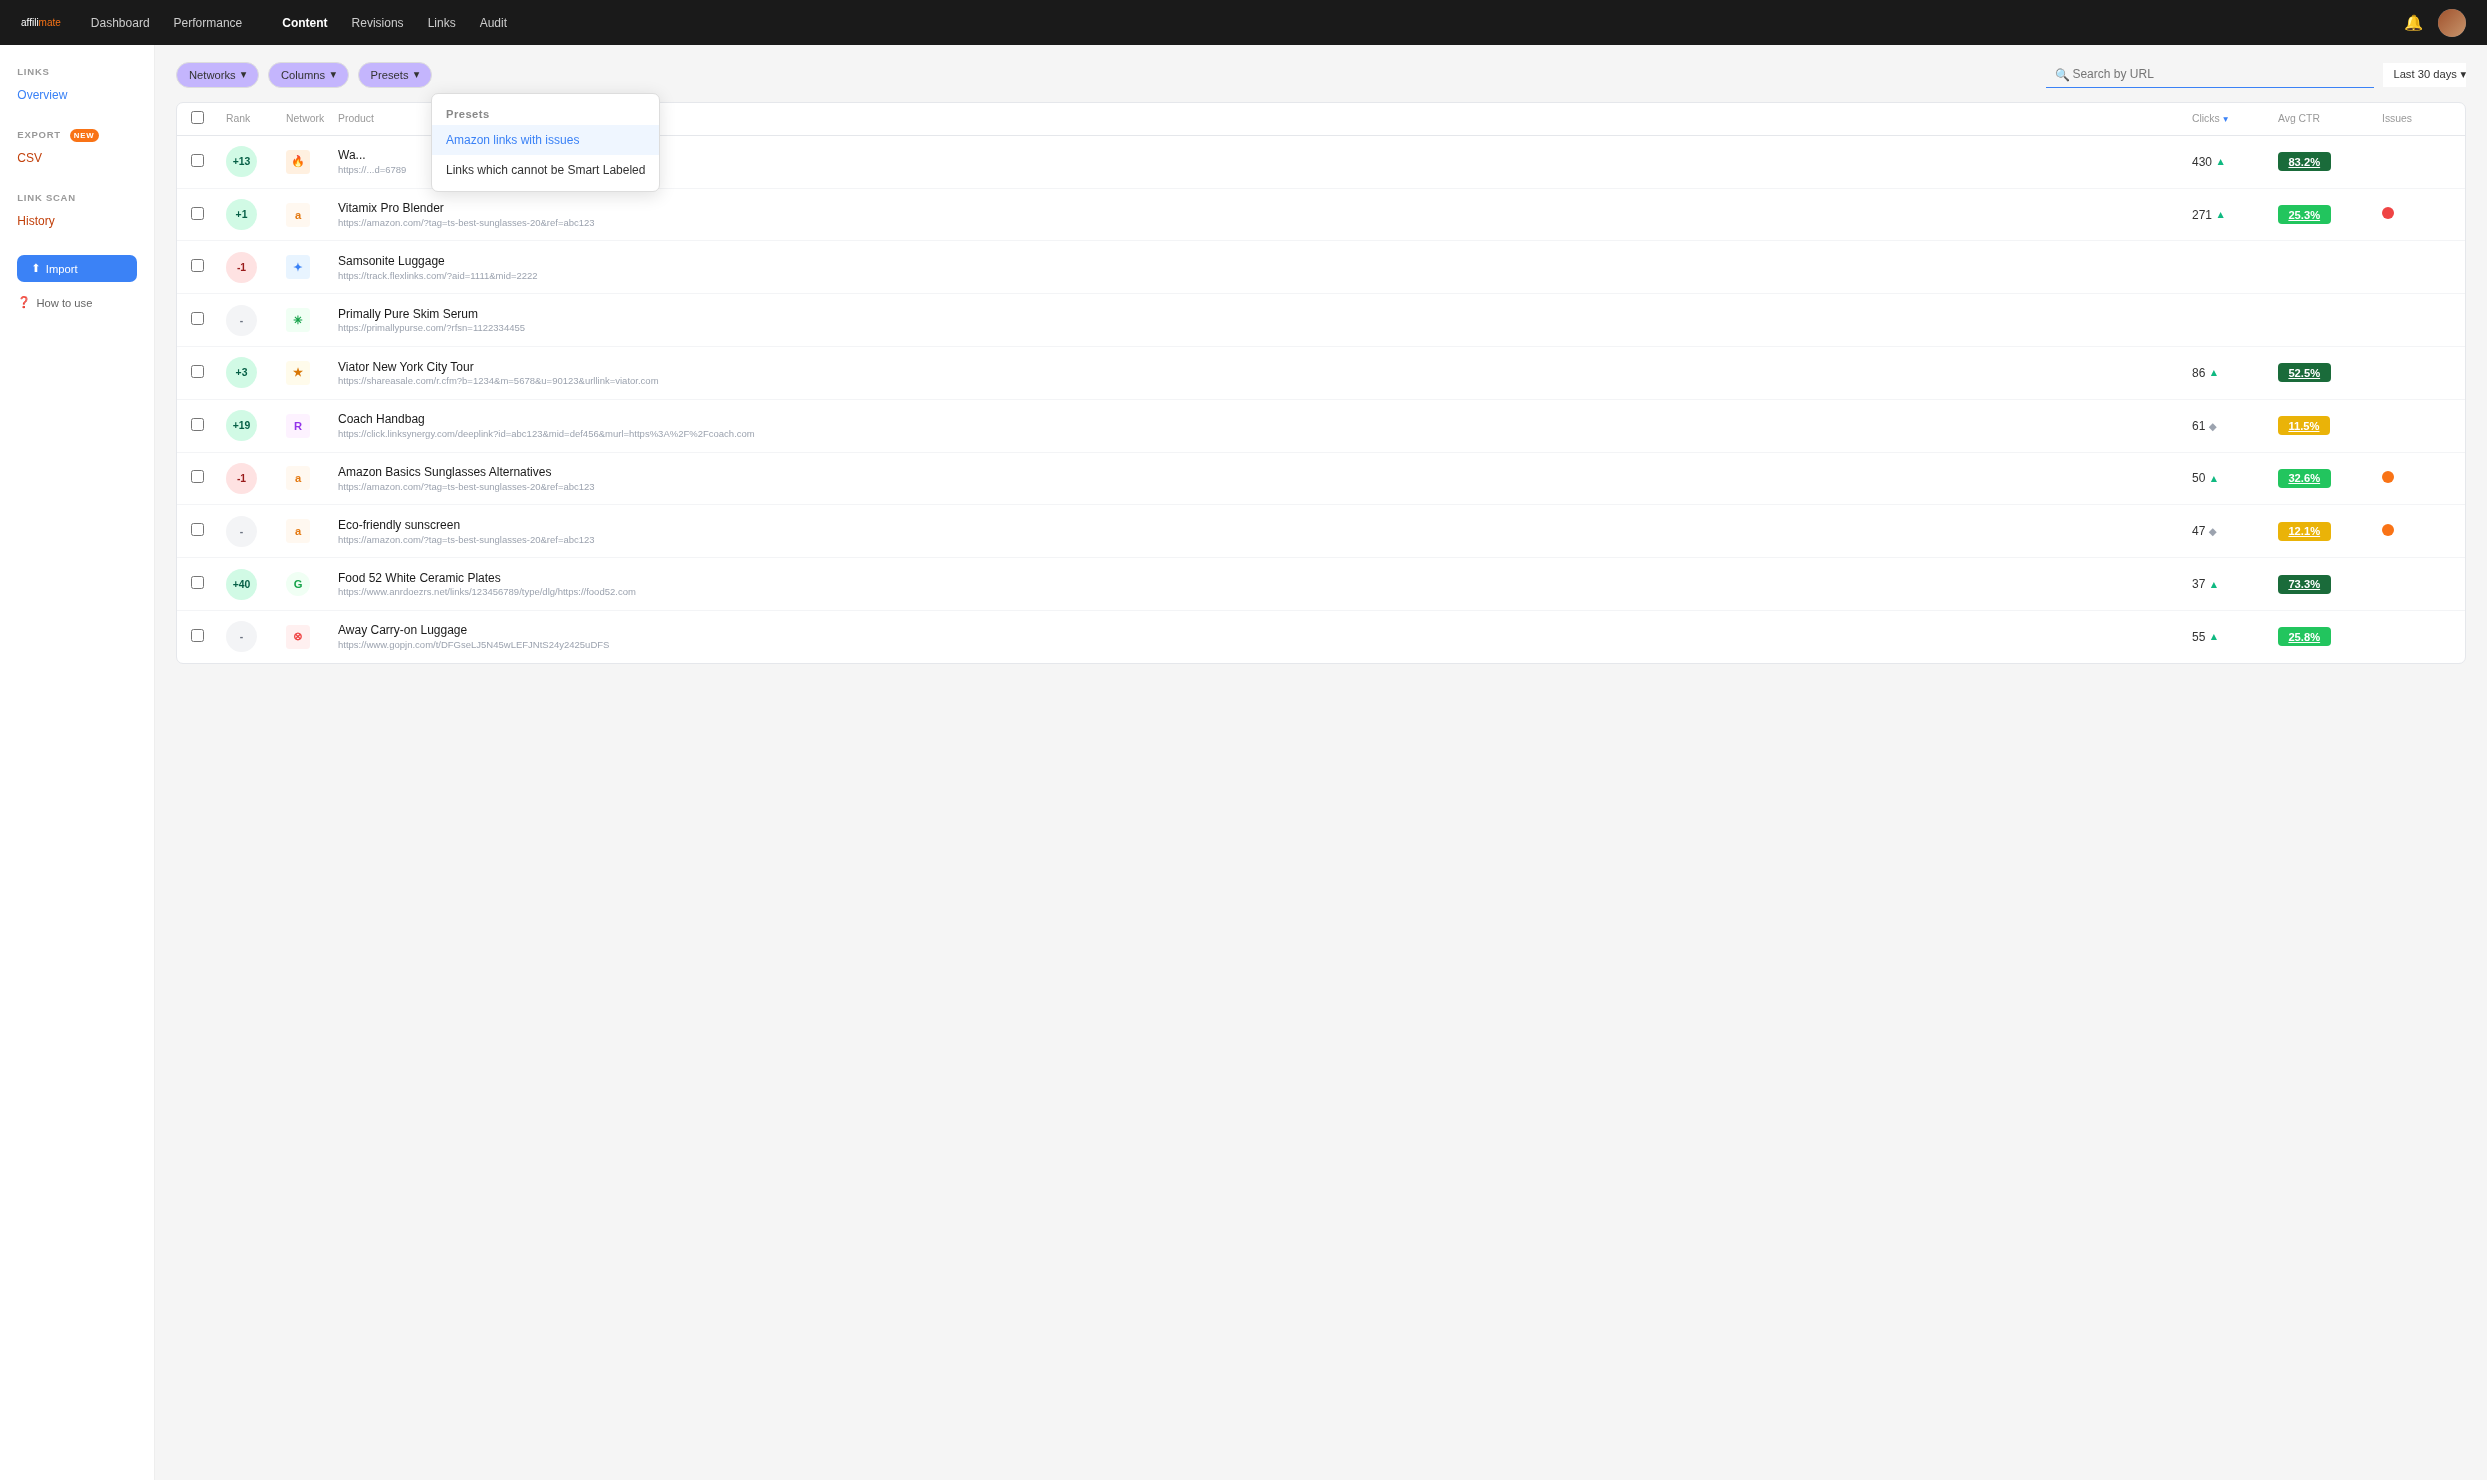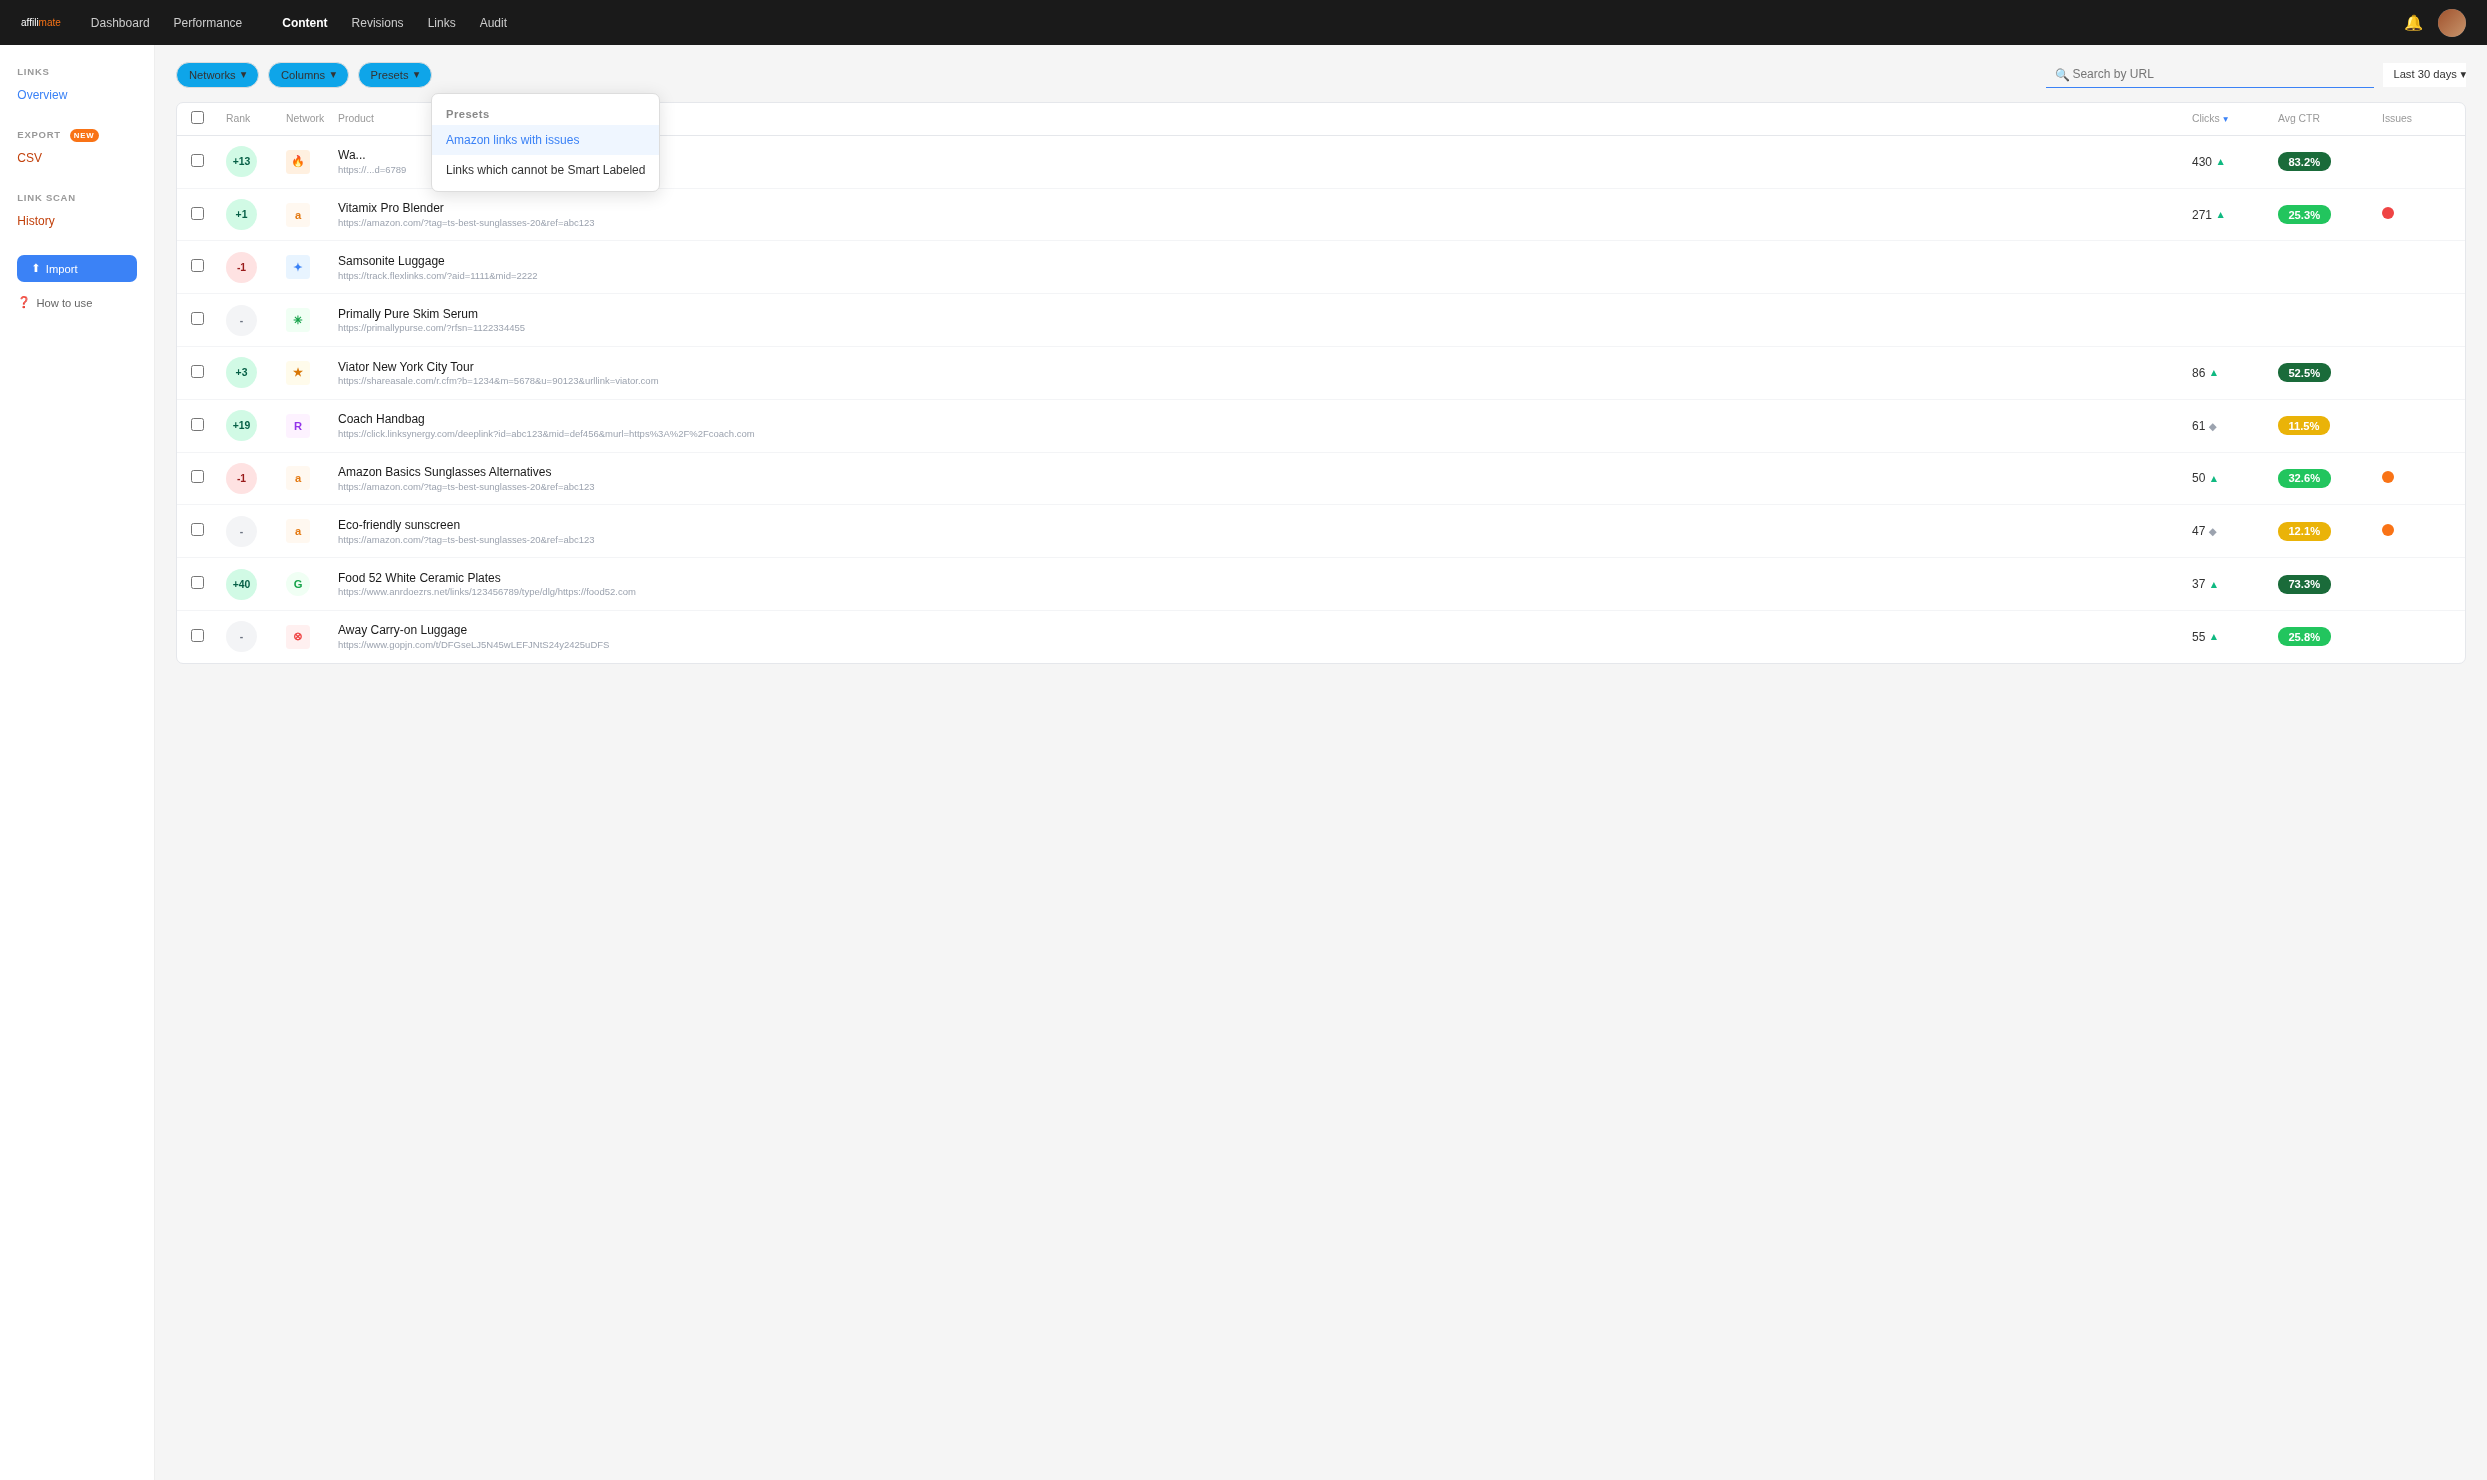--- a/index.html
+++ b/index.html
@@ -111,21 +111,21 @@
     .main { flex: 1; overflow: auto; padding: 17.3px 21px; position: relative; }
 
     
     .toolbar {
       display: flex;
       align-items: center;
       gap: 8.6px;
       margin-bottom: 14px;
     }
     .dropdown-btn {
-      background: #0ea5e9;
+      background: #c4b5fd;
       border: 0.9px solid #ddd;
       border-radius: 17.3px;
       padding: 5.2px 12px;
       font-size: 11.2px;
       cursor: pointer;
       display: flex;
       align-items: center;
       gap: 5.2px;
       color: #333;
     }
@@ -257,25 +257,26 @@
       font-size: 12px;
       font-weight: 500;
     }
     .arrow-up { color: #10b981; font-size: 10.4px; }
     .arrow-flat { color: #9ca3af; font-size: 10.4px; }
 
     .ctr-badge {
       display: inline-flex;
       align-items: center;
       justify-content: center;
-      border-radius: 9px;
+      border-radius: 4px;
       padding: 3.5px 10.4px;
       font-size: 11.2px;
       font-weight: 600;
       color: #fff;
+      text-decoration: underline;
     }
     .ctr-dark-green { background: #1a6b3a; }
     .ctr-green { background: #22c55e; }
     .ctr-yellow { background: #eab308; }
 
     .issue-dot {
       width: 12px; height: 12px;
       border-radius: 50%;
       display: inline-block;
     }

